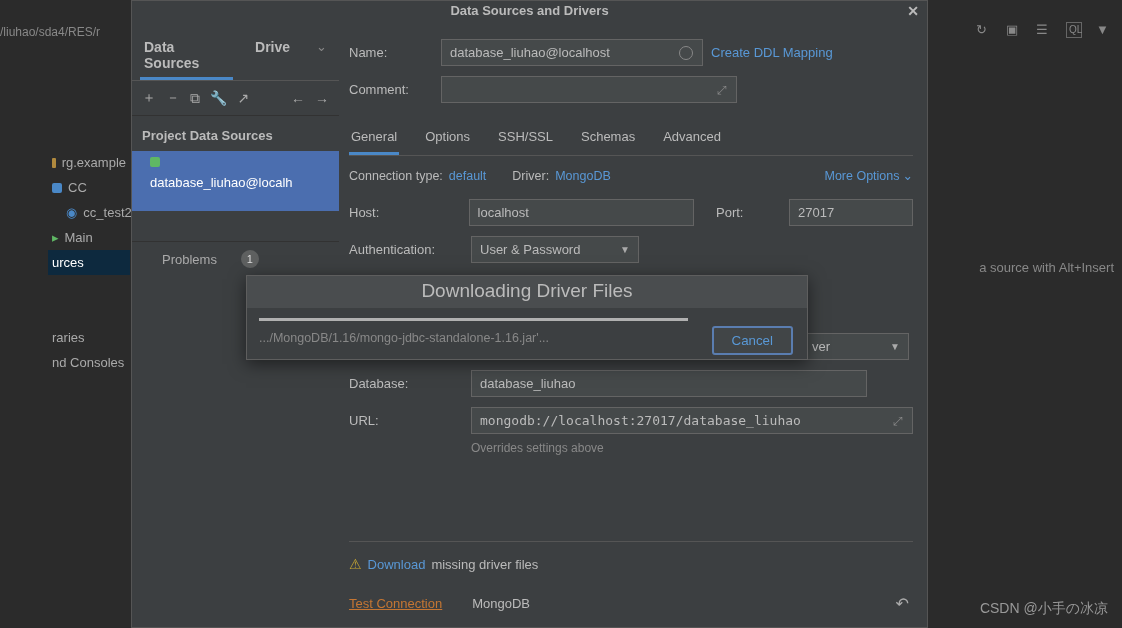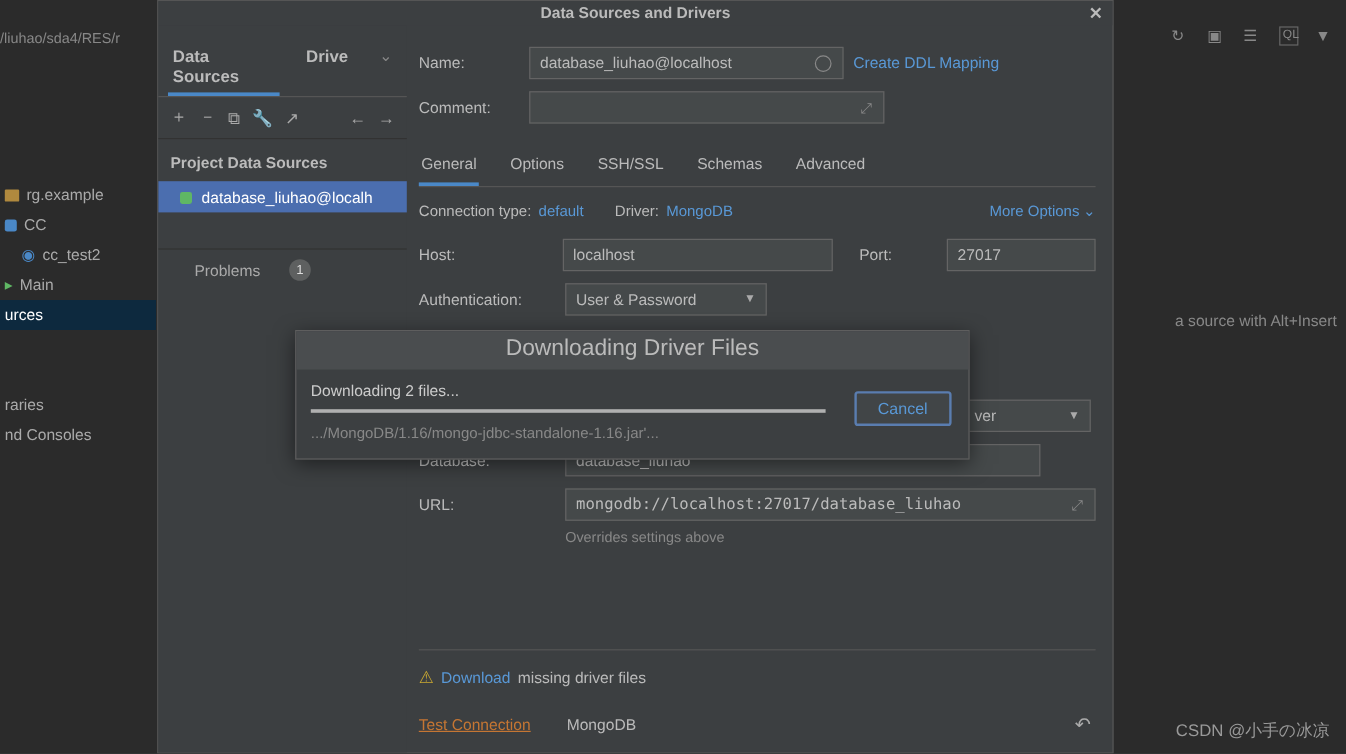--- a/index.html
+++ b/index.html
@@ -1,21 +1,21 @@
 <!DOCTYPE html>
 <html><head>
   <meta charset="utf-8">
   <style>
     * { margin: 0; padding: 0; box-sizing: border-box; font-family: -apple-system, BlinkMacSystemFont, "Segoe UI", sans-serif; }
     body { background: #2b2b2b; color: #bbbbbb; font-size: 13px; width: 1122px; height: 628px; overflow: hidden; position: relative; }
     
     
     .bg-breadcrumb { position: absolute; top: 25px; left: 0; color: #888; font-size: 12px; }
     .bg-tree { position: absolute; top: 150px; left: 0; width: 130px; }
-    .bg-tree-item { padding: 5px 4px; color: #aaa; display: flex; align-items: center; gap: 6px; }
+    .bg-tree-item { padding: 5px 4px; color: #aaa; display: flex; align-items: center; gap: 6px; margin-left: 48px; }
     .bg-tree-item.selected { background: #0d293e; color: #fff; }
     .bg-rightpane { position: absolute; top: 260px; right: 8px; color: #888; font-size: 13px; }
     .bg-toolbar-right { position: absolute; top: 22px; right: 10px; display: flex; gap: 14px; align-items: center; color: #888; }
     .toolbar-icon { width: 16px; height: 16px; cursor: pointer; }
     
     
     .dialog { position: absolute; top: 0; left: 131px; width: 797px; height: 628px; background: #3c3f41; border: 1px solid #555; display: flex; flex-direction: column; }
     .dialog-header { height: 20px; text-align: center; padding-top: 2px; font-size: 13px; color: #bbb; font-weight: bold; position: relative; background: #3c3f41; }
     .close-btn { position: absolute; right: 8px; top: 2px; cursor: pointer; color: #bbb; font-size: 14px; }
     
@@ -23,21 +23,21 @@
     
     
     .dialog-left { width: 207px; background: #3c3f41; display: flex; flex-direction: column; }
     .dialog-tabs { display: flex; border-bottom: 1px solid #555; padding: 12px 8px 0 8px; }
     .dtab { padding: 6px 4px; margin-right: 18px; color: #bbb; font-weight: bold; cursor: pointer; font-size: 14px; }
     .dtab.active { border-bottom: 3px solid #4a88c7; }
     .dtab-arrow { margin-left: auto; padding: 6px 4px; color: #888; cursor: pointer; }
     .dialog-toolbar { display: flex; align-items: center; gap: 10px; padding: 8px 10px; border-bottom: 1px solid #323232; }
     .dialog-toolbar .ticon { cursor: pointer; color: #aaa; font-size: 14px; }
     .section-title { padding: 12px 10px 8px 10px; font-weight: bold; color: #bbb; font-size: 13px; }
-    .ds-item { padding: 6px 10px 5px 18px; display: flex; align-items: center; gap: 8px; cursor: pointer; }
+    .ds-item { padding: 6px 10px 21px 18px; display: flex; gap: 8px; cursor: pointer; flex-direction: column; }
     .ds-item.selected { background: #4b6eaf; color: #fff; }
     .leaf-icon { width: 10px; height: 10px; background: #5fb764; border-radius: 2px; display: inline-block; }
     .problems-row { padding: 8px 10px 8px 30px; display: flex; align-items: center; gap: 24px; color: #aaa; border-top: 1px solid #323232; margin-top: 30px; }
     .badge { background: #5e6060; color: #ddd; border-radius: 50%; width: 18px; height: 18px; display: inline-flex; align-items: center; justify-content: center; font-size: 11px; }
     
     
     .dialog-right { flex: 1; padding: 18px 14px 0 10px; display: flex; flex-direction: column; overflow: hidden; }
     .form-row { display: flex; align-items: center; margin-bottom: 10px; }
     .form-label { width: 92px; color: #bbb; }
     .text-input { background: #45494a; border: 1px solid #646464; color: #bbb; padding: 5px 8px; font-size: 13px; }
@@ -245,20 +245,19 @@
         <span>MongoDB</span>
         <span class="revert-icon">↶</span>
       </div>
     </div>
   </div>
 </div>
 
 <div class="download-modal">
   <div class="dm-title">Downloading Driver Files</div>
   <div class="dm-body">
-    <div class="dm-status">Downloading 2 files...</div>
     <div class="dm-progress"></div>
     <div class="dm-path">.../MongoDB/1.16/mongo-jdbc-standalone-1.16.jar'...</div>
   </div>
   <button class="dm-cancel">Cancel</button>
 </div>
 
 <div class="watermark">CSDN @小手の冰凉</div>
 
 </body></html>

